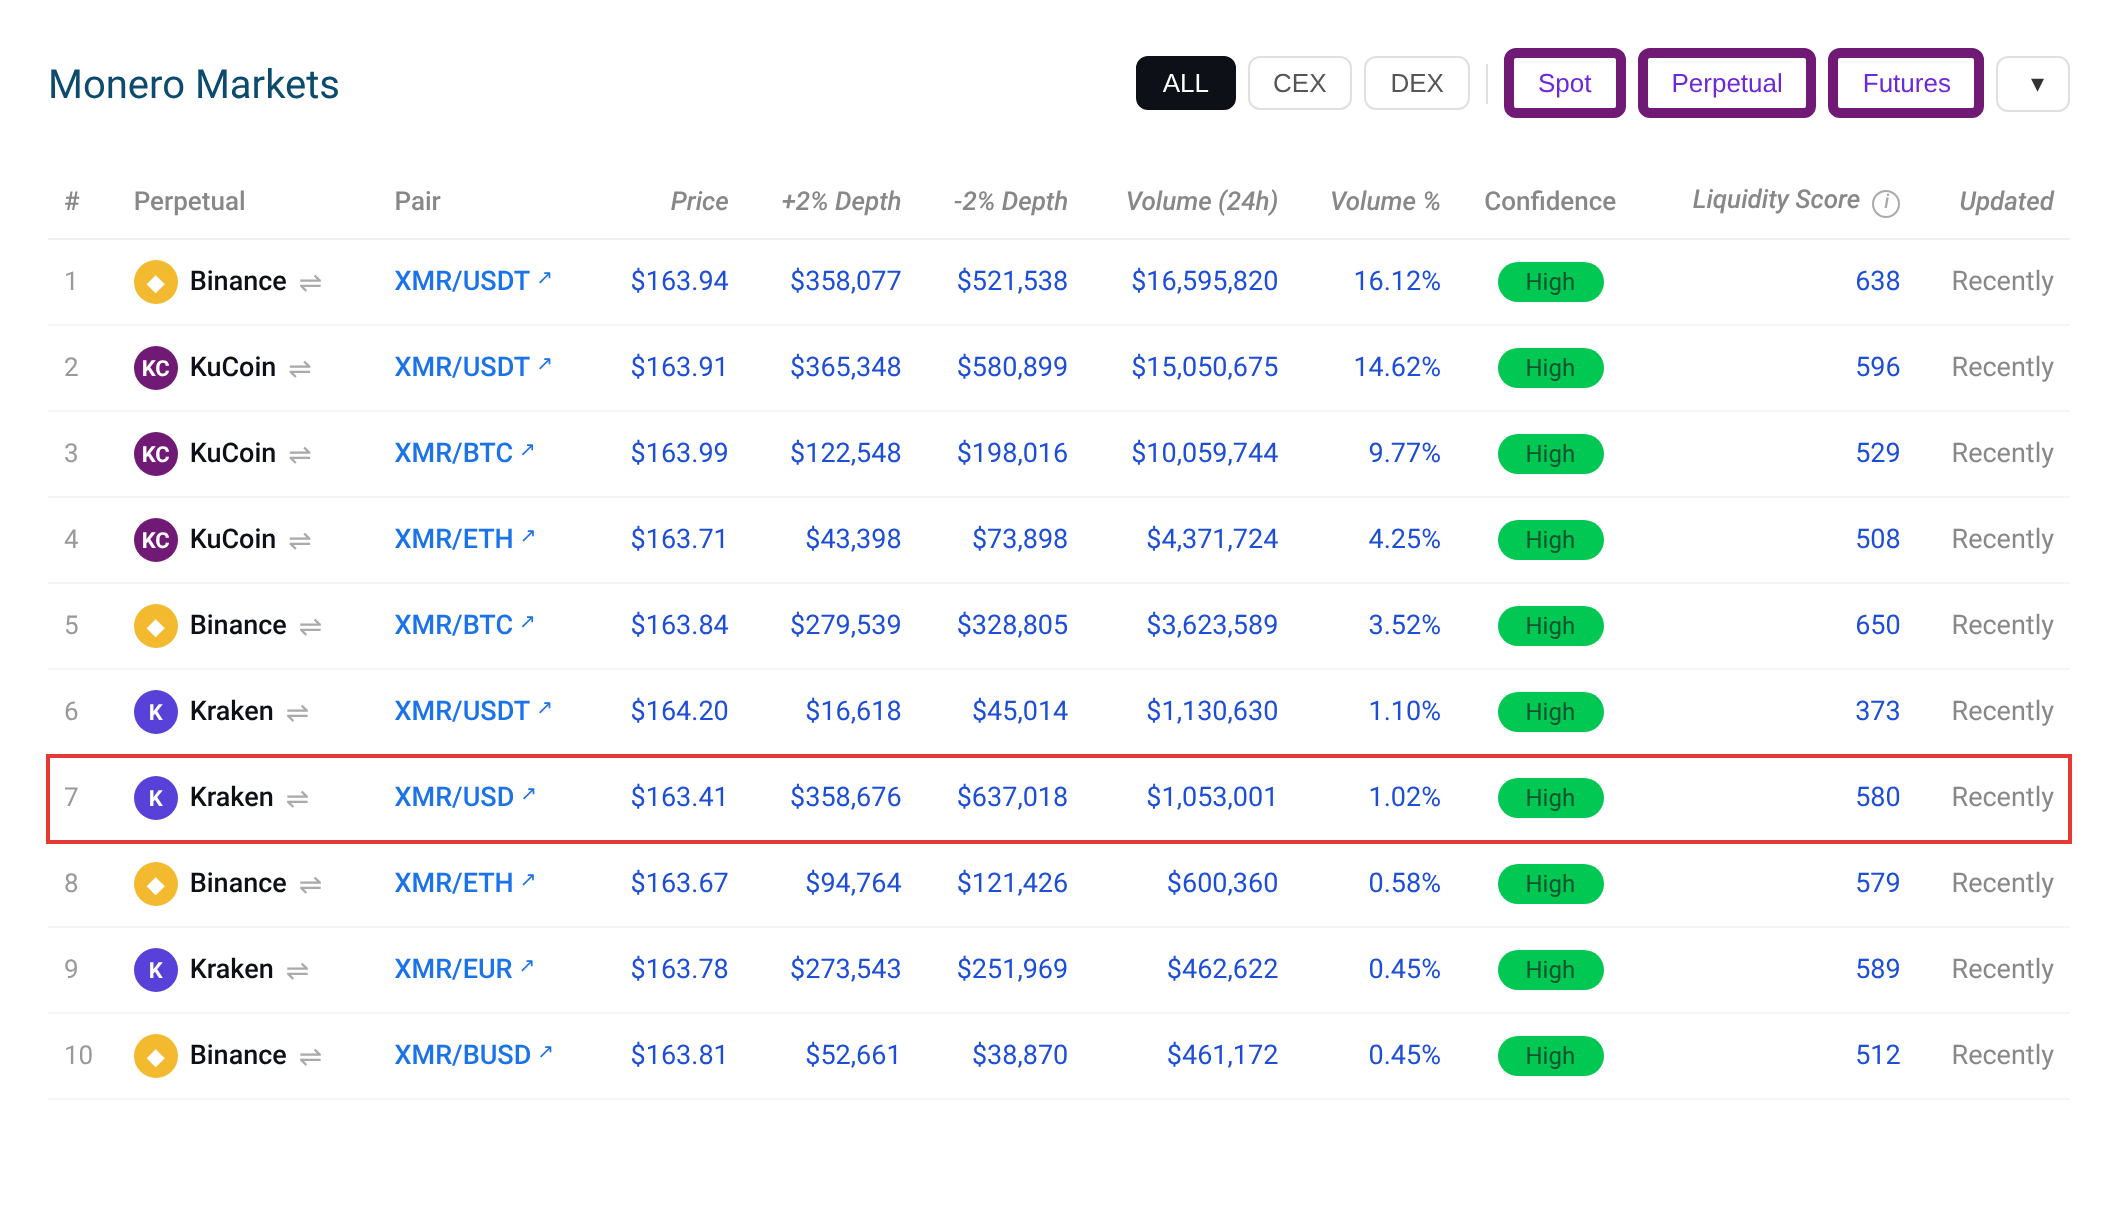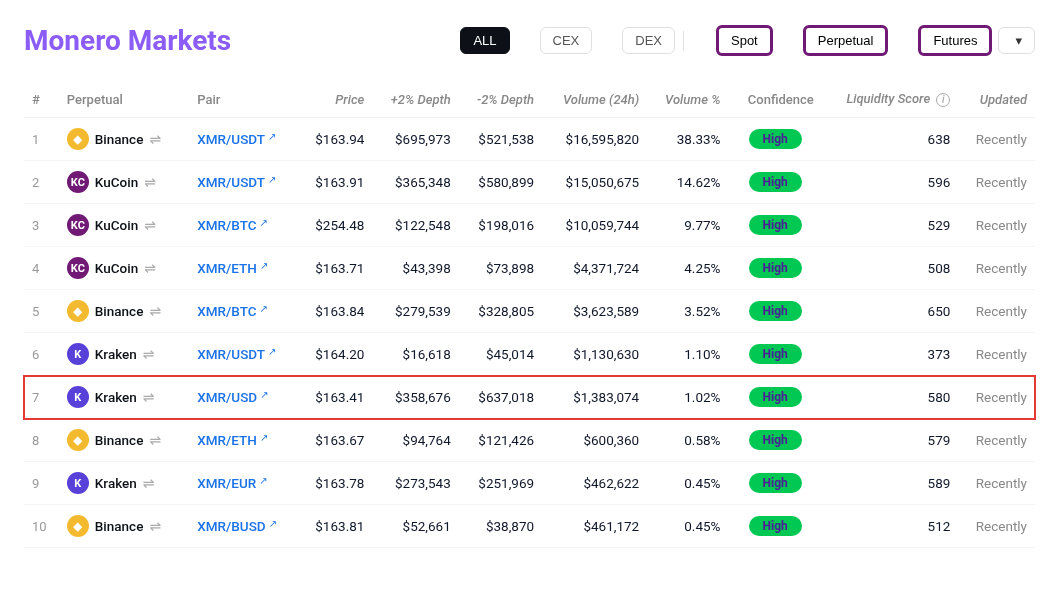--- a/index.html
+++ b/index.html
@@ -12,48 +12,47 @@
       width: 1059px;
       min-height: 609px;
     }
     .header-row {
       display: flex;
       align-items: center;
       justify-content: space-between;
       margin-bottom: 24px;
     }
     .page-title {
-      font-size: 28px;
-      font-weight: 700;
-      color: #8b5cf6;
+      font-size: 20px;
+      font-weight: 400;
+      color: #0c4a6e;
     }
     .filter-group {
       display: flex;
       align-items: center;
       gap: 6px;
     }
     .filter-btn {
       border: 1px solid #e0e0e0;
       background: #fff;
       border-radius: 6px;
       padding: 5px 12px;
       font-size: 13px;
       cursor: pointer;
       color: #555;
-      margin-left: 24px;
     }
     .filter-btn.active {
       background: #0d1117;
       color: #fff;
       border-color: #0d1117;
     }
     .filter-btn.outline {
-      border: 3px solid #701a75;
+      border: 5px solid #701a75;
       background: #fff;
-      color: #000000;
+      color: #6d28d9;
     }
     .filter-dropdown {
       border: 1px solid #e0e0e0;
       background: #fff;
       border-radius: 6px;
       padding: 5px 12px;
       font-size: 13px;
       cursor: pointer;
       color: #333;
       display: flex;
@@ -129,40 +128,40 @@
       text-decoration: none;
       font-weight: 500;
       display: flex;
       align-items: flex-start;
       gap: 3px;
     }
     .ext-icon { font-size: 10px; color: #1a73e8; }
     .confidence-badge {
       display: inline-block;
       background: #00c853;
-      color: #4c1d95;
+      color: #14532d;
       border-radius: 20px;
       padding: 3px 14px;
       font-size: 12px;
-      font-weight: 700;
+      font-weight: 400;
     }
     .info-icon {
       display: inline-block;
       width: 14px;
       height: 14px;
       border: 1px solid #aaa;
       border-radius: 50%;
       text-align: center;
       line-height: 12px;
       font-size: 10px;
       color: #aaa;
       margin-left: 3px;
       cursor: pointer;
     }
-    .num { color: #0f172a; }
+    .num { color: #1d4ed8; }
     .row-num { color: #999; font-size: 13px; }
   </style>
 </head>
 <body>
 
 <div class="header-row">
   <h1 class="page-title">Monero Markets</h1>
   <div class="filter-group">
     <button class="filter-btn active">ALL</button>
     <button class="filter-btn">CEX</button>
@@ -182,21 +181,21 @@
   <thead>
     <tr>
       <th>#</th>
       <th>Perpetual</th>
       <th>Pair</th>
       <th class="right">Price</th>
       <th class="right">+2% Depth</th>
       <th class="right">-2% Depth</th>
       <th class="right">Volume (24h)</th>
       <th class="right">Volume %</th>
-      <th style="text-align:right">Confidence</th>
+      <th style="text-align:center">Confidence</th>
       <th class="right">Liquidity Score <span class="info-icon">i</span></th>
       <th class="right">Updated</th>
     </tr>
   </thead>
   <tbody id="table-body">
   <tr>
     <td class="row-num">1</td>
     <td>
       <div class="exchange-cell">
         <div class="exchange-logo logo-binance">◆</div>
@@ -204,24 +203,24 @@
         <span class="stream-icon">⇌</span>
       </div>
     </td>
     <td>
       <a class="pair-link" href="#">
         XMR/USDT
         <span class="ext-icon">↗</span>
       </a>
     </td>
     <td class="right num">$163.94</td>
-    <td class="right num">$695,973</td>
+    <td class="right num">$358,077</td>
     <td class="right num">$521,538</td>
     <td class="right num">$16,595,820</td>
-    <td class="right num">38.33%</td>
+    <td class="right num">16.12%</td>
     <td style="text-align:center">
       <span class="confidence-badge">High</span>
     </td>
     <td class="right num">638</td>
     <td class="right" style="color:#888">Recently</td>
   </tr>
       <tr>
     <td class="row-num">2</td>
     <td>
       <div class="exchange-cell">
@@ -255,21 +254,21 @@
         <span class="exchange-name">KuCoin</span>
         <span class="stream-icon">⇌</span>
       </div>
     </td>
     <td>
       <a class="pair-link" href="#">
         XMR/BTC
         <span class="ext-icon">↗</span>
       </a>
     </td>
-    <td class="right num">$254.48</td>
+    <td class="right num">$163.99</td>
     <td class="right num">$122,548</td>
     <td class="right num">$198,016</td>
     <td class="right num">$10,059,744</td>
     <td class="right num">9.77%</td>
     <td style="text-align:center">
       <span class="confidence-badge">High</span>
     </td>
     <td class="right num">529</td>
     <td class="right" style="color:#888">Recently</td>
   </tr>
@@ -362,21 +361,21 @@
     </td>
     <td>
       <a class="pair-link" href="#">
         XMR/USD
         <span class="ext-icon">↗</span>
       </a>
     </td>
     <td class="right num">$163.41</td>
     <td class="right num">$358,676</td>
     <td class="right num">$637,018</td>
-    <td class="right num">$1,383,074</td>
+    <td class="right num">$1,053,001</td>
     <td class="right num">1.02%</td>
     <td style="text-align:center">
       <span class="confidence-badge">High</span>
     </td>
     <td class="right num">580</td>
     <td class="right" style="color:#888">Recently</td>
   </tr>
       <tr>
     <td class="row-num">8</td>
     <td>

